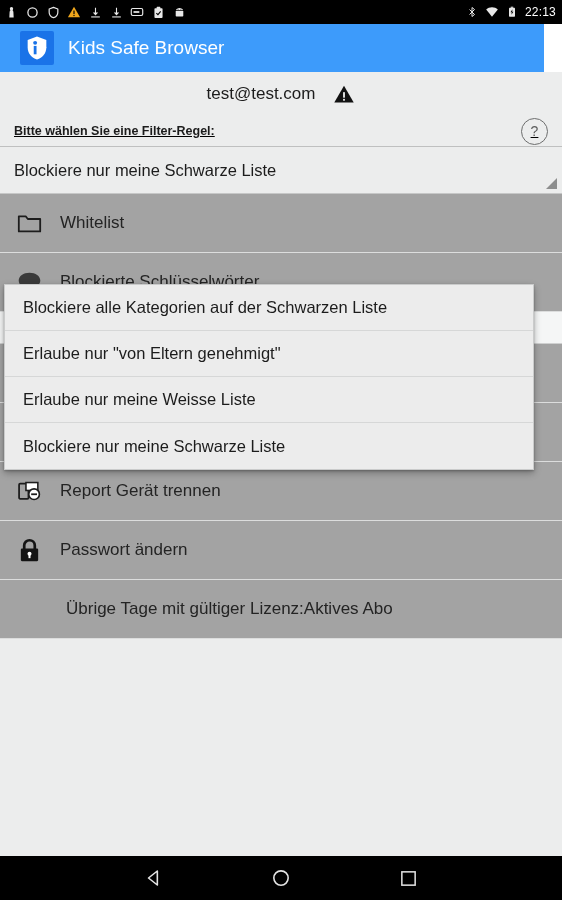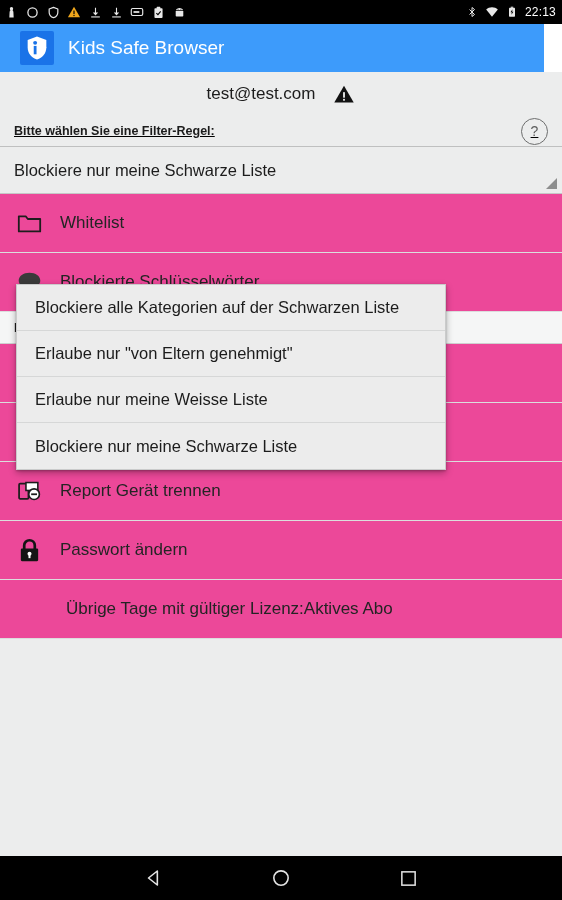--- a/index.html
+++ b/index.html
@@ -159,21 +159,21 @@
     border-bottom: 11px solid #8d8e8e;
   }
 
   
   .row {
     height: 59px;
     display: flex;
     align-items: center;
     padding: 0 14px;
     border-bottom: 1px solid #dcdddd;
-    background: #ec4899;
+    background: #a3a3a3;
     box-sizing: border-box;
   }
   .row-ico {
     width: 30px; height: 30px;
     flex: 0 0 30px;
     display: flex;
     align-items: center;
     justify-content: center;
     margin-right: 16px;
   }
@@ -196,23 +196,23 @@
   .group-head span {
     font-size: 12.5px;
     font-weight: bold;
     color: #1c1c1c;
     font-family: "Liberation Sans", sans-serif;
   }
 
   
   .dropdown {
     position: absolute;
-    left: 16px;
+    left: 4px;
     top: 212px;
-    width: 430px;
+    width: 530px;
     background: #ececec;
     border: 1px solid #c9cacа;
     border: 1px solid #cacbcb;
     box-shadow: 0 3px 7px rgba(0,0,0,0.30), 0 1px 2px rgba(0,0,0,0.22);
     z-index: 30;
     box-sizing: border-box;
   }
   .dd-item {
     height: 46px;
     display: flex;

